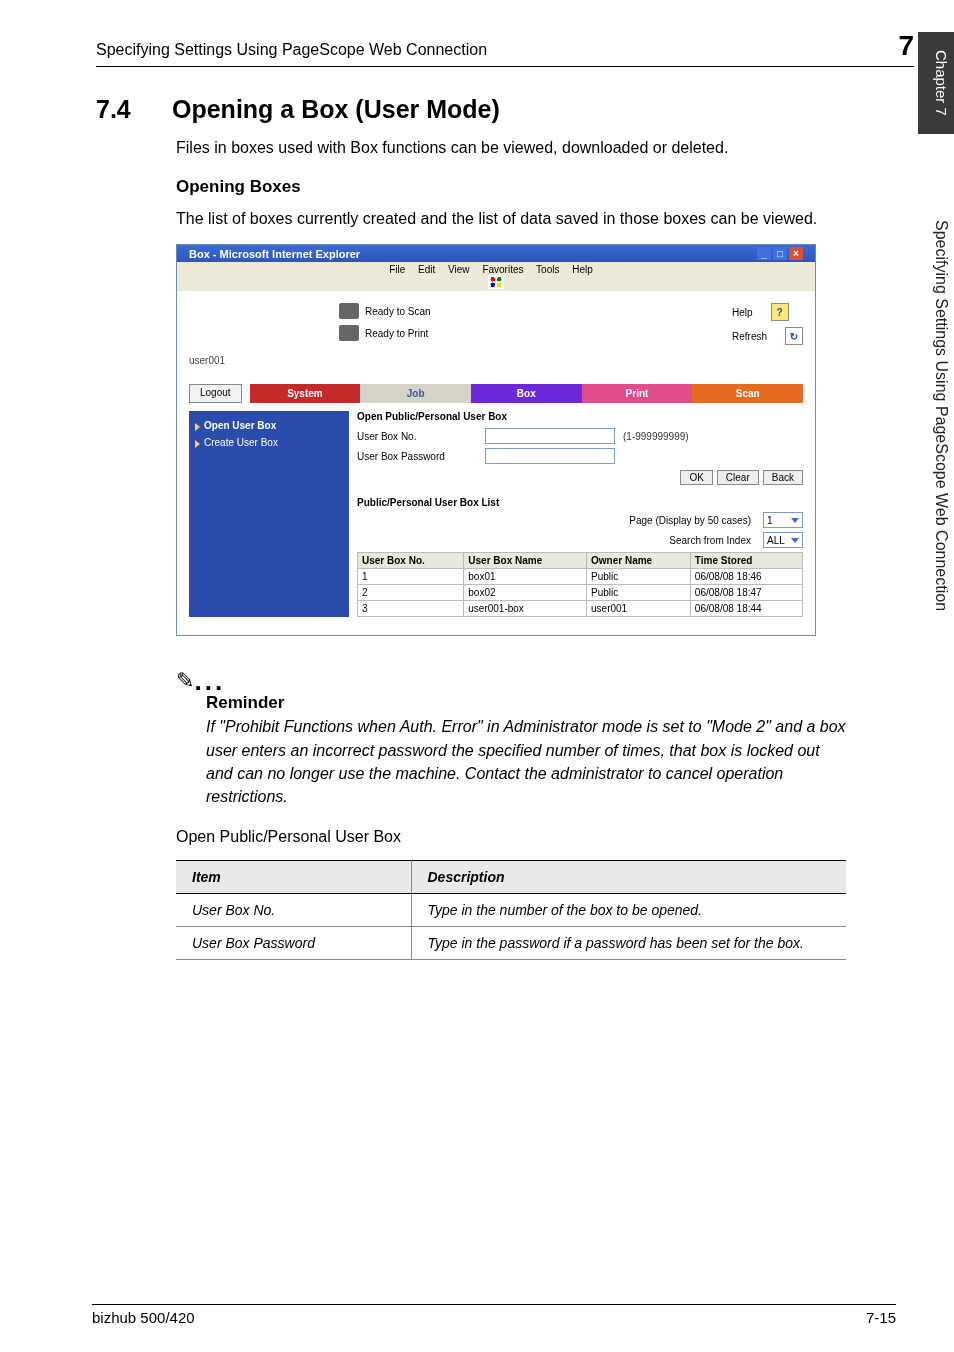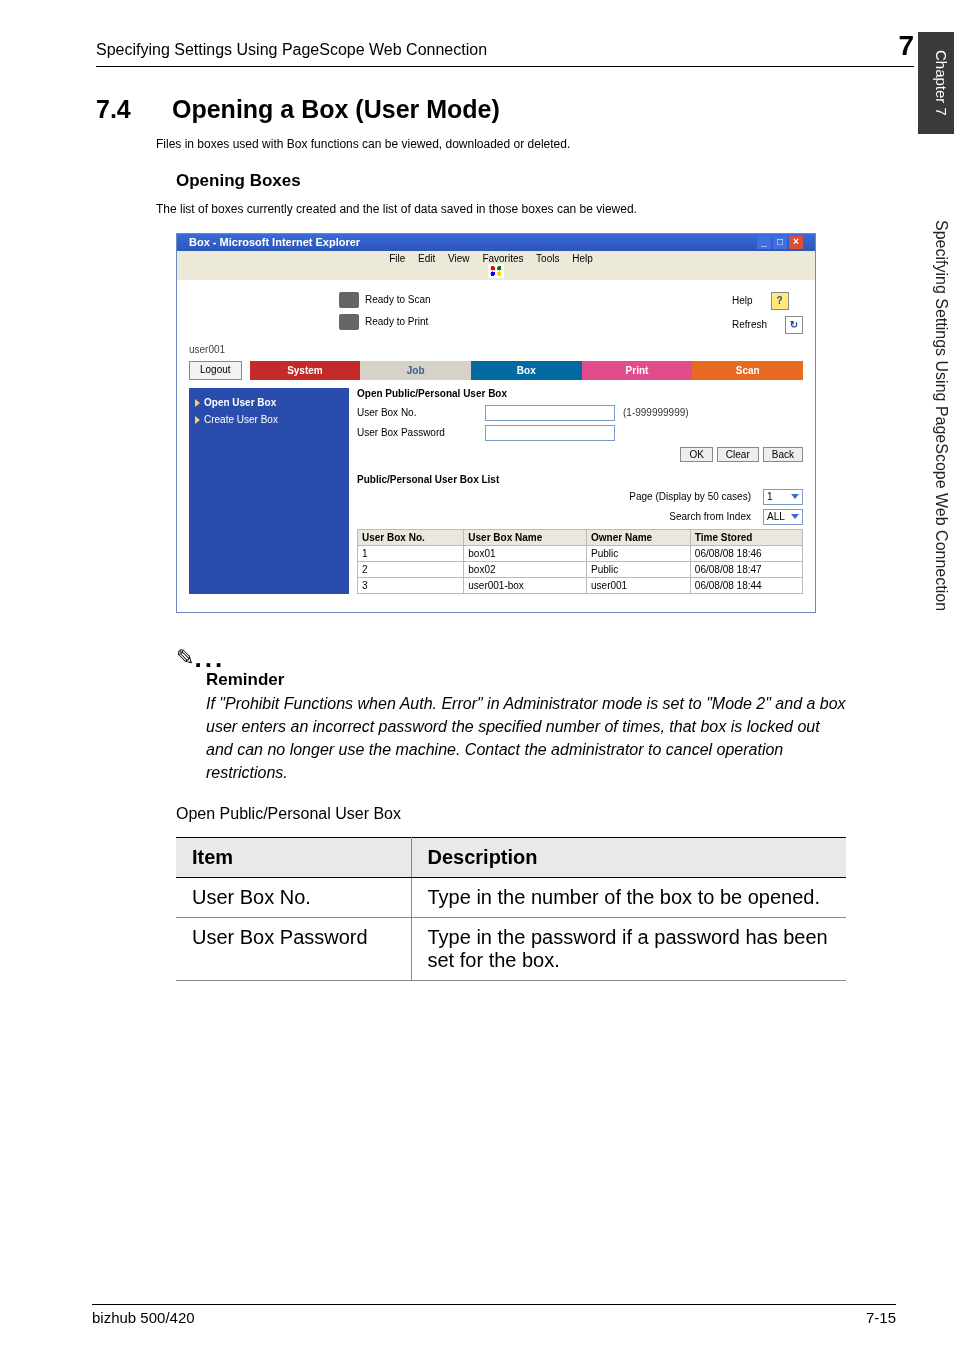--- a/index.html
+++ b/index.html
@@ -44,22 +44,22 @@
     padding-bottom: 4px;
   }
   .header-title { font-size: 16px; }
   .header-num { font-size: 28px; font-weight: bold; }
   h2.section {
     font-size: 25px;
     margin: 28px 0 12px 0;
   }
   .sec-num { display:inline-block; width: 76px; }
   .body-text {
-    font-size: 12px;
-    margin-left: 60px;
+    font-size: 16px;
+    margin-left: 80px;
     line-height: 1.45;
     margin-top: 6px;
     margin-bottom: 14px;
     max-width: 670px;
   }
   .subhead {
     font-size: 17px;
     font-weight: bold;
     margin-left: 80px;
     margin-top: 18px;
@@ -99,27 +99,27 @@
   }
   .top-status { display:flex; justify-content:space-between; align-items:flex-start;}
   .status-left { display:flex; flex-direction:column; gap:6px; margin-left:150px;}
   .status-row { display:flex; align-items:center; gap:6px; font-size:10px;}
   .printer-icon { width:20px;height:16px;background:#666;border-radius:2px;position:relative;}
   .help-area { display:flex; flex-direction:column; gap:6px; font-size:10px;}
   .help-row { display:flex; align-items:center; gap:18px;}
   .sq-btn { width:18px;height:18px;border:1px solid #888;display:flex;align-items:center;justify-content:center;background:#ffe97a;font-weight:bold;color:#1b4fa5;}
   .sq-btn.refresh{ background:#fff;}
   .user-line{ margin-top:10px; font-size:10px; color:#444;}
-  .tab-row { display:flex; align-items:stretch; margin-top:6px; gap:8px;}
+  .tab-row { display:flex; align-items:stretch; margin-top:18px; gap:8px;}
   .logout-btn { border:1px solid #888; background:#f2f2f2; padding:2px 10px; font-size:10px;}
   .tabs { display:flex; flex:1;}
   .tab { flex:1; text-align:center; padding:4px 0; font-size:10px; color:#fff; font-weight:bold;}
   .tab.system{ background:#c42a2a;}
   .tab.job{ background:#d7d2c7; color:#3a5a9e;}
-  .tab.box{ background:#0369a1;}
+  .tab.box{ background:#6d28d9;}
   .tab.print{ background:#e14d8c;}
   .tab.scan{ background:#e66a1f;}
   .main-row{ display:flex; margin-top:8px; gap:8px;}
   .sidebar{ width:160px; background:#2a4cac; color:#fff; padding:6px 6px 40px 6px; font-size:10px;}
   .sidebar-item{ padding:3px 0;}
   .sidebar-item.active{ font-weight:bold;}
   .tri{ display:inline-block;width:0;height:0;border-top:4px solid transparent;border-bottom:4px solid transparent;border-left:5px solid #ffd24a;margin-right:4px;vertical-align:middle;}
   .pane{ flex:1; font-size:10px;}
   .pane-title{ font-weight:bold; margin-bottom:6px;}
   .form-row{ display:flex; align-items:center; gap:8px; margin:4px 0;}
@@ -139,21 +139,21 @@
   
   .reminder-block { margin-left: 80px; margin-top: 30px; max-width:670px;}
   .note-icon { font-size: 22px; }
   .note-dots { font-size: 26px; font-weight:bold; letter-spacing:3px; vertical-align: -2px;}
   .rem-head { font-weight:bold; font-size:17px; margin-left:30px; margin-top:-4px;}
   .rem-body { font-style: italic; font-size:16px; margin-left:30px; line-height:1.45; margin-top:2px;}
 
   .caption { margin-left:80px; font-size:16px; margin-top:20px; margin-bottom:14px;}
 
   
-  table.desc { margin-left:80px; width:670px; border-collapse:collapse; font-size:20px;}
+  table.desc { margin-left:80px; width:670px; border-collapse:collapse; font-size:14px;font-style:italic;}
   table.desc th{ background:#e9e9e9; text-align:left; padding:8px 16px; border-top:1px solid #000; border-bottom:1px solid #000;}
   table.desc td{ padding:8px 16px; border-bottom:1px solid #888; vertical-align:top;}
   table.desc td:first-child, table.desc th:first-child{ width:235px; border-right:1px solid #888;}
 
   .footer { position:absolute; bottom:26px; left:92px; right:58px; display:flex; justify-content:space-between; border-top:1px solid #000; padding-top:4px; font-size:15px;}
 </style>
 </head>
 <body>
 
 <div class="page">

